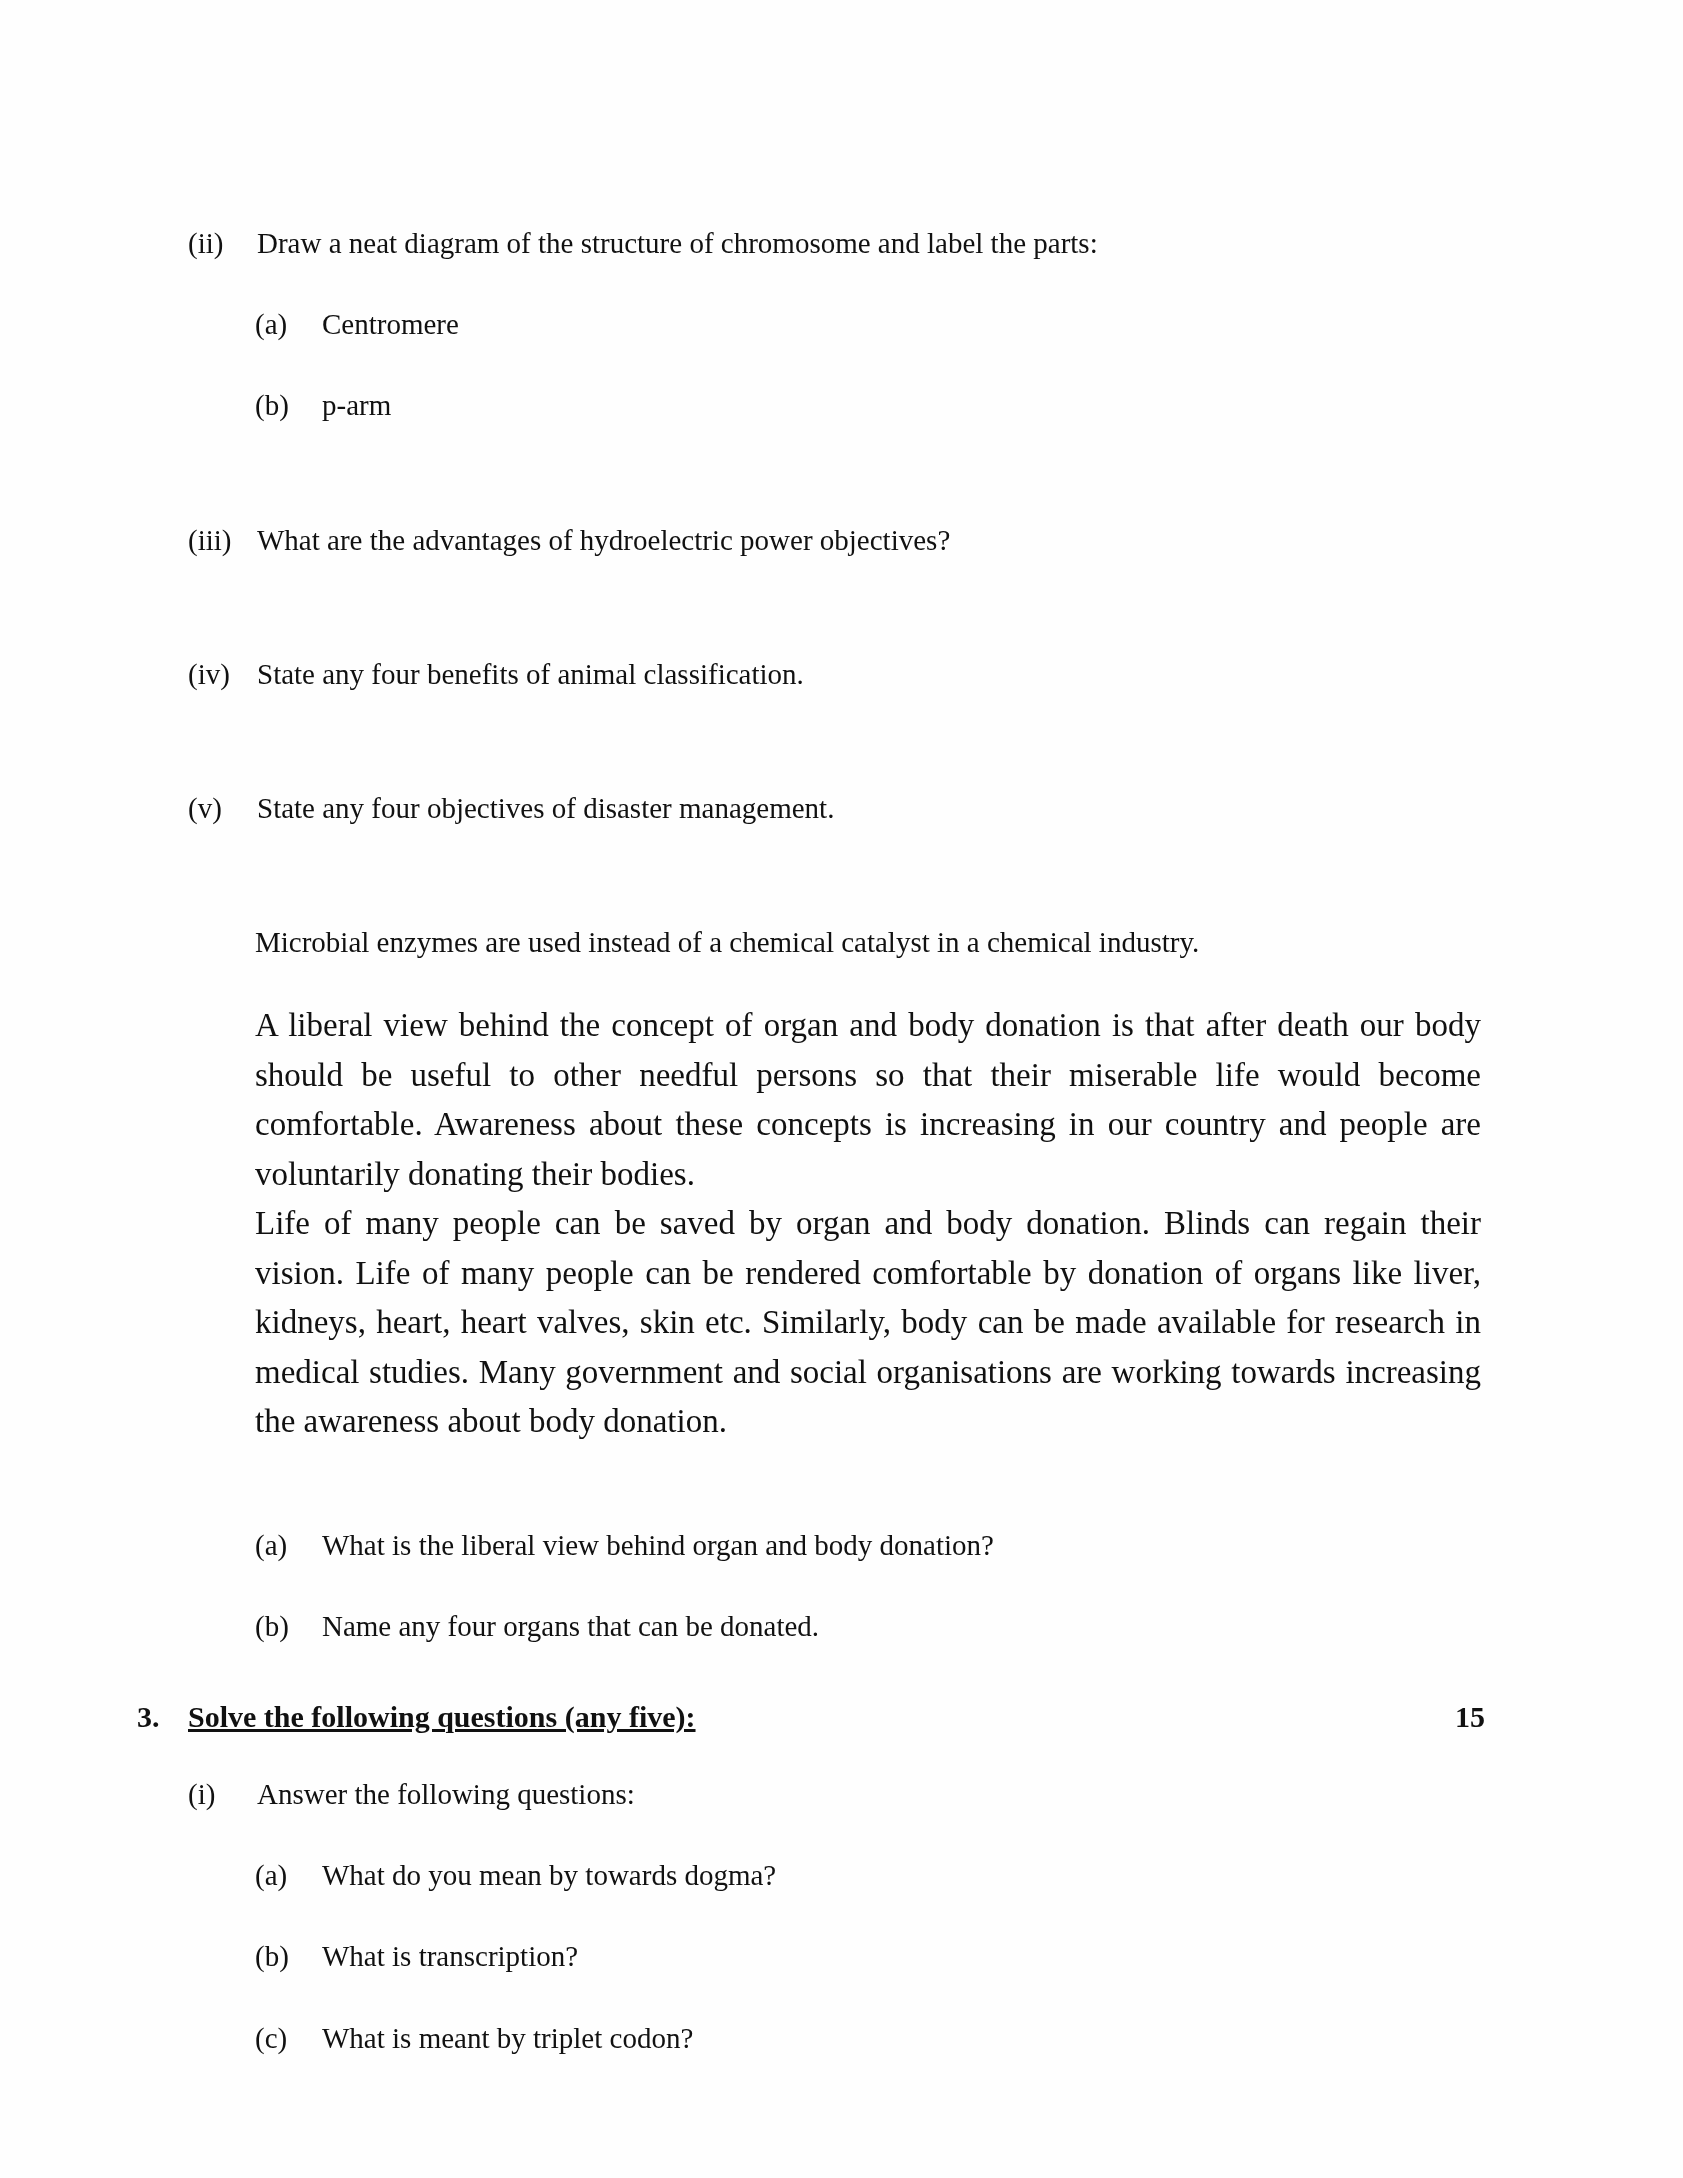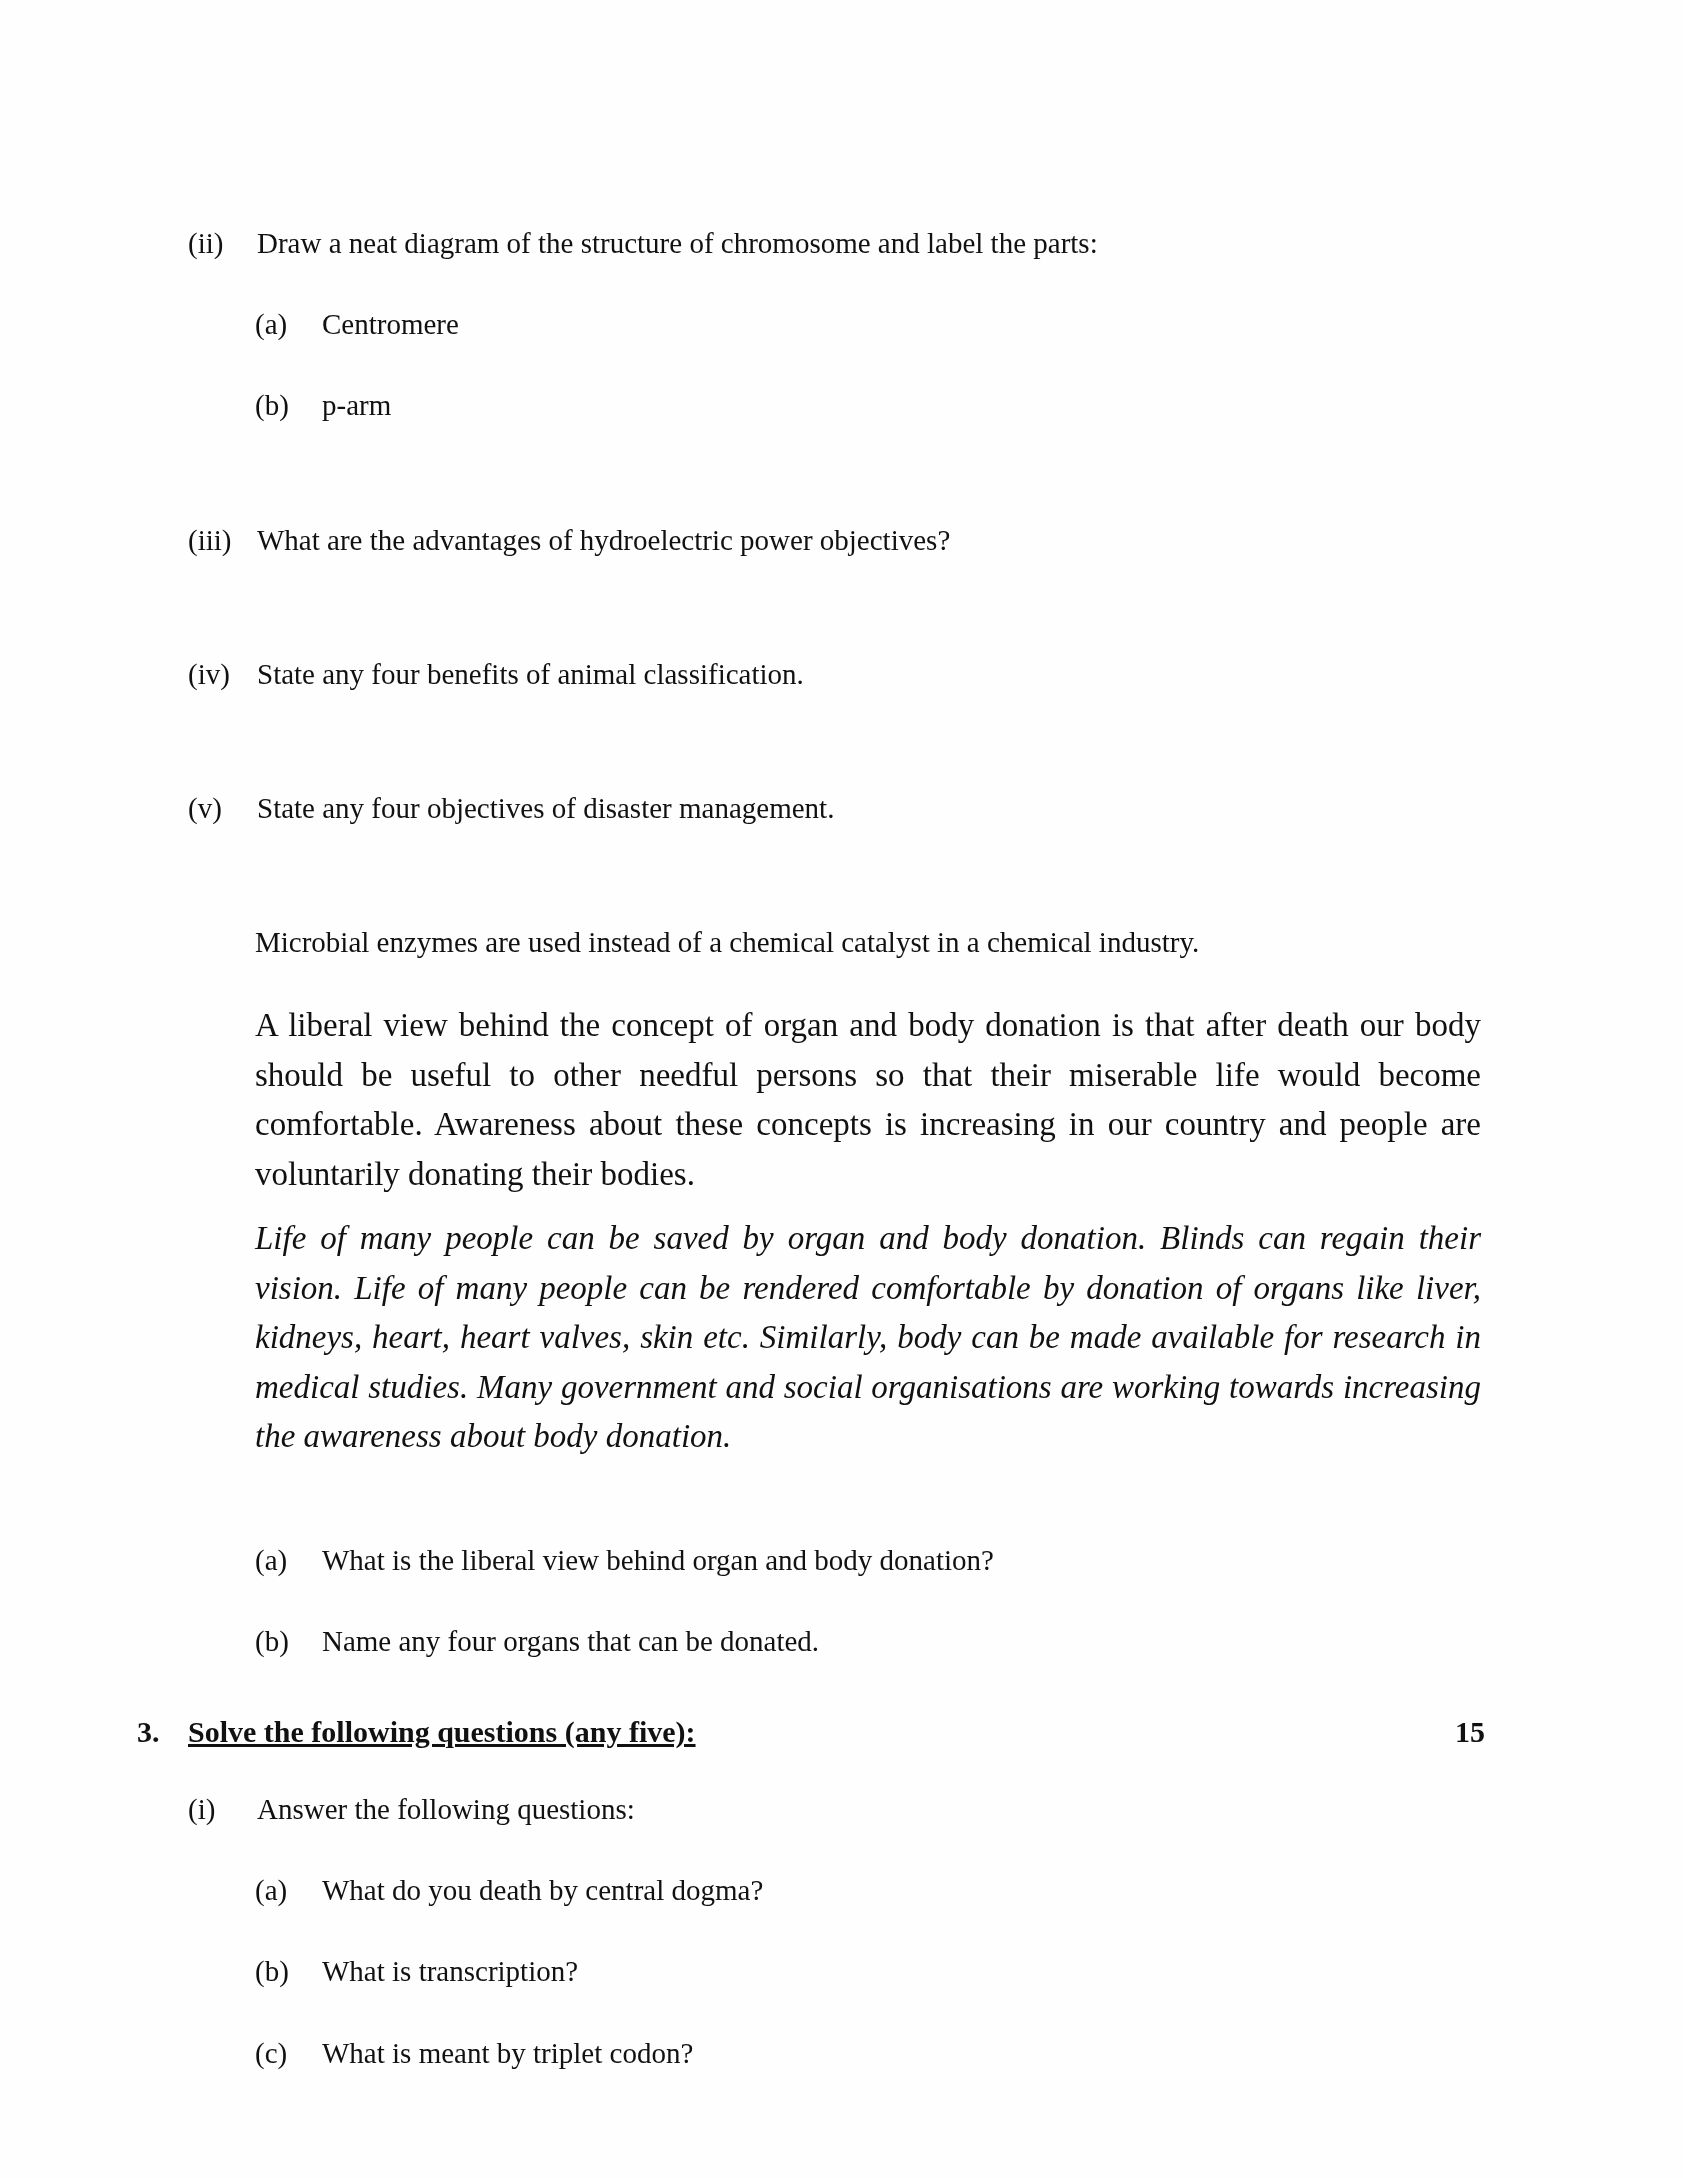--- a/index.html
+++ b/index.html
@@ -55,21 +55,21 @@
   
   .extract {
     font-size: 33px;
     line-height: 1.50;
     text-align: justify;
     text-justify: inter-word;
     margin-left: 67px;
     width: 1226px;
   }
   .extract p { margin: 0; }
-  .extract p + p { margin-top: 15px; font-style: italic; }
+  .extract p + p { margin-top: 0px; }
 
   
   .section-head {
     display: flex;
     align-items: baseline;
     font-size: 30px;
     font-weight: bold;
     margin-left: -51px;
     width: 1348px;
   }
@@ -159,21 +159,21 @@
       <span class="section-title">Solve the following questions (any five):</span>
       <span class="section-marks">15</span>
     </div>
 
     <div class="q-row indent-1">
       <span class="marker m-roman">(i)</span>
       <span class="q-body">Answer the following questions:</span>
     </div>
     <div class="q-row indent-2">
       <span class="marker m-alpha">(a)</span>
-      <span class="q-body">What do you death by central dogma?</span>
+      <span class="q-body">What do you mean by towards dogma?</span>
     </div>
     <div class="q-row indent-2">
       <span class="marker m-alpha">(b)</span>
       <span class="q-body">What is transcription?</span>
     </div>
     <div class="q-row indent-2">
       <span class="marker m-alpha">(c)</span>
       <span class="q-body">What is meant by triplet codon?</span>
     </div>
 

